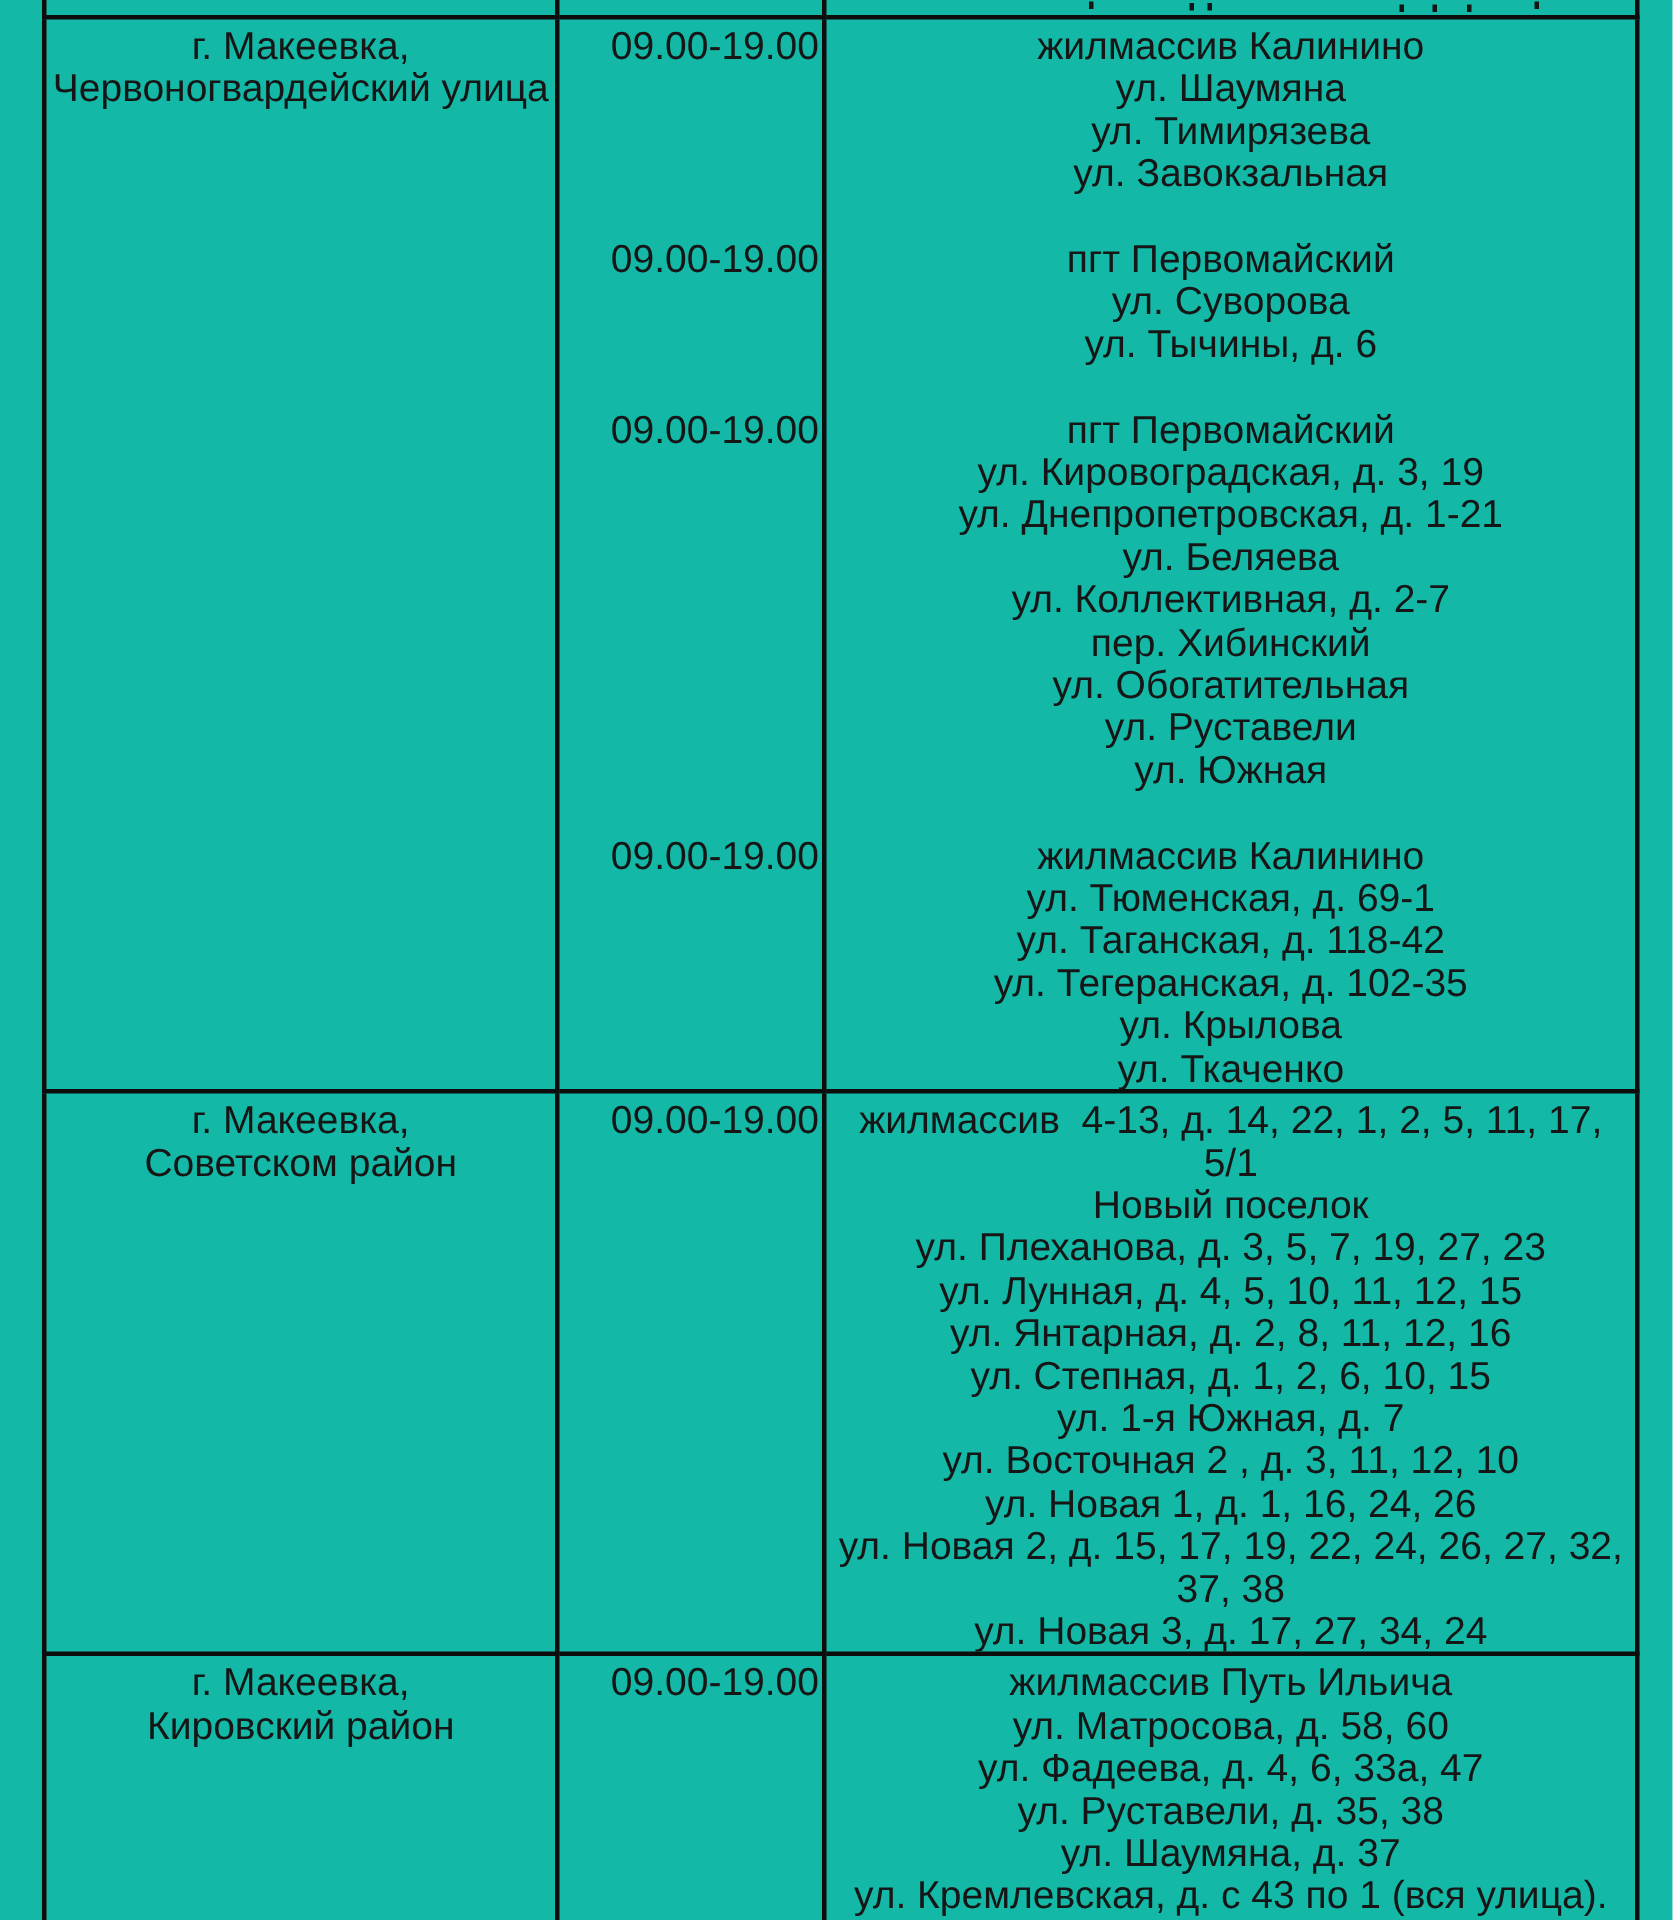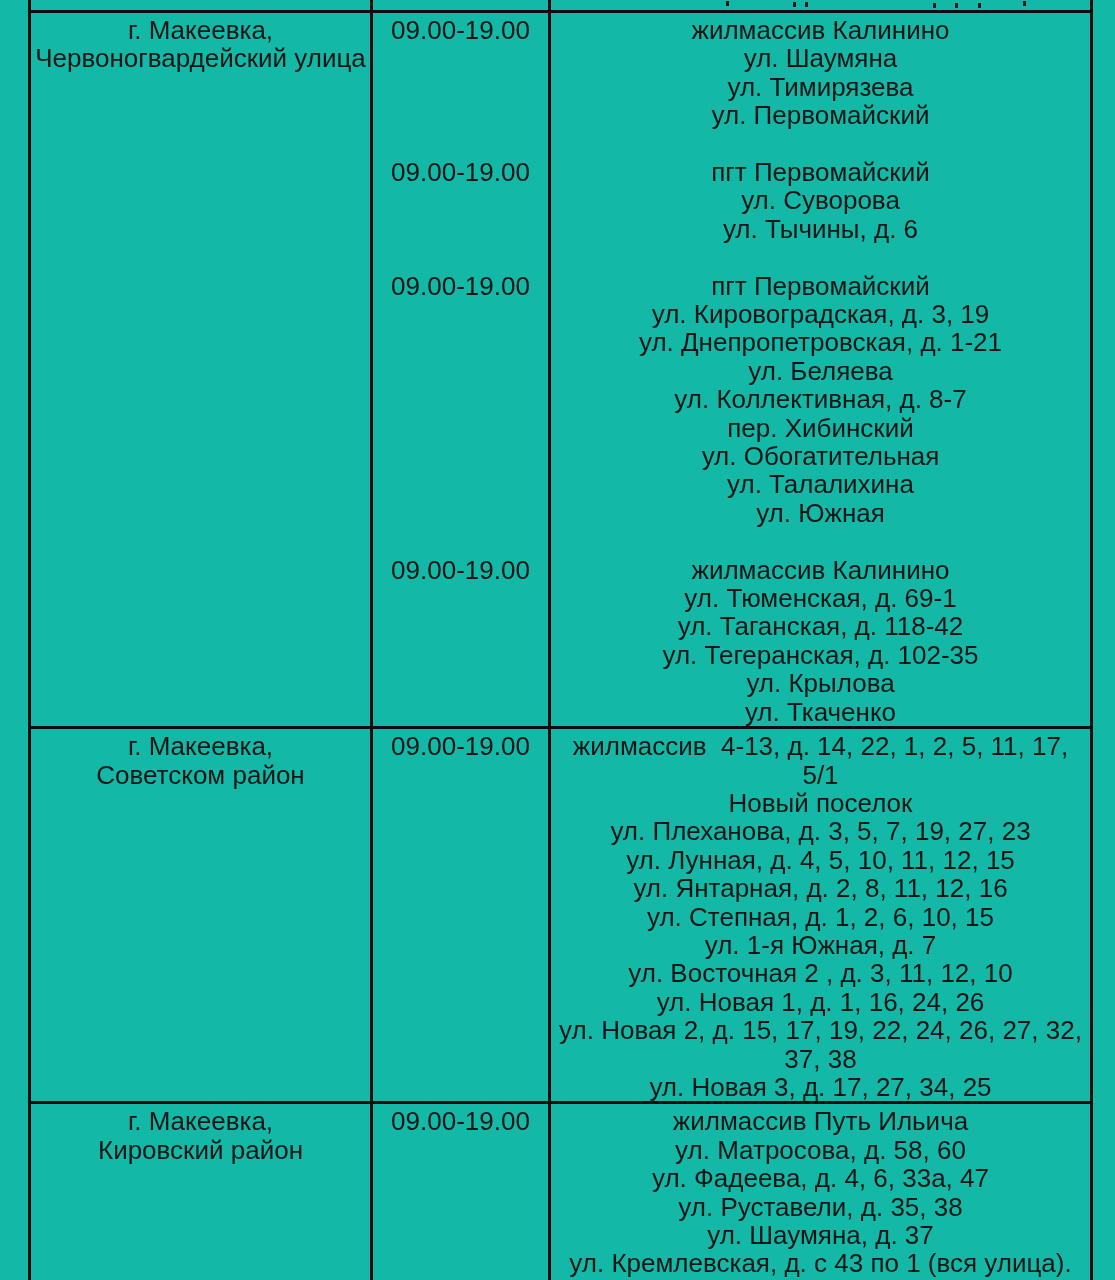--- a/index.html
+++ b/index.html
@@ -46,21 +46,21 @@
     height: 5px;
     background: #141414;
     box-shadow:
       67px 1px 0 0 #141414,
       79px 1px 0 0 #141414,
       207px 2px 0 0 #141414,
       229px 2px 0 0 #141414,
       252px 2px 0 0 #141414,
       297px 0 0 0 #141414;
   }
-  .time-slot { text-align: center; }
+  .time-slot { text-align: right; }
   .addr-group { margin-bottom: 28.4px; }
   .addr-group.last { margin-bottom: 0; }
   tr.district-row:last-child td { height: 222px; }
 </style>
 </head>
 <body>
 
 <div class="page">
   <table class="schedule">
     <colgroup>
@@ -85,36 +85,36 @@
             <div class="time-slot" style="height: 142px;">09.00-19.00</div>
             <div class="time-slot" style="height: 113.6px;">09.00-19.00</div>
             <div class="time-slot" style="height: 284px;">09.00-19.00</div>
             <div class="time-slot">09.00-19.00</div>
           </td>
           <td>
             <div class="addr-group">
               <div>жилмассив Калинино</div>
               <div>ул. Шаумяна</div>
               <div>ул. Тимирязева</div>
-              <div>ул. Первомайский</div>
+              <div>ул. Завокзальная</div>
             </div>
             <div class="addr-group">
               <div>пгт Первомайский</div>
               <div>ул. Суворова</div>
               <div>ул. Тычины, д. 6</div>
             </div>
             <div class="addr-group">
               <div>пгт Первомайский</div>
               <div>ул. Кировоградская, д. 3, 19</div>
               <div>ул. Днепропетровская, д. 1-21</div>
               <div>ул. Беляева</div>
-              <div>ул. Коллективная, д. 8-7</div>
+              <div>ул. Коллективная, д. 2-7</div>
               <div>пер. Хибинский</div>
               <div>ул. Обогатительная</div>
-              <div>ул. Талалихина</div>
+              <div>ул. Руставели</div>
               <div>ул. Южная</div>
             </div>
             <div class="addr-group last">
               <div>жилмассив Калинино</div>
               <div>ул. Тюменская, д. 69-1</div>
               <div>ул. Таганская, д. 118-42</div>
               <div>ул. Тегеранская, д. 102-35</div>
               <div>ул. Крылова</div>
               <div>ул. Ткаченко</div>
             </div>
@@ -133,21 +133,21 @@
               <div>жилмассив&nbsp; 4-13, д. 14, 22, 1, 2, 5, 11, 17, 5/1</div>
               <div>Новый поселок</div>
               <div>ул. Плеханова, д. 3, 5, 7, 19, 27, 23</div>
               <div>ул. Лунная, д. 4, 5, 10, 11, 12, 15</div>
               <div>ул. Янтарная, д. 2, 8, 11, 12, 16</div>
               <div>ул. Степная, д. 1, 2, 6, 10, 15</div>
               <div>ул. 1-я Южная, д. 7</div>
               <div>ул. Восточная 2 , д. 3, 11, 12, 10</div>
               <div>ул. Новая 1, д. 1, 16, 24, 26</div>
               <div>ул. Новая 2, д. 15, 17, 19, 22, 24, 26, 27, 32, 37, 38</div>
-              <div>ул. Новая 3, д. 17, 27, 34, 25</div>
+              <div>ул. Новая 3, д. 17, 27, 34, 24</div>
             </div>
           </td>
         </tr>
         <tr class="district-row">
           <td>
             <div>г. Макеевка,</div>
             <div>Кировский район</div>
           </td>
           <td>
             <div class="time-slot">09.00-19.00</div>

